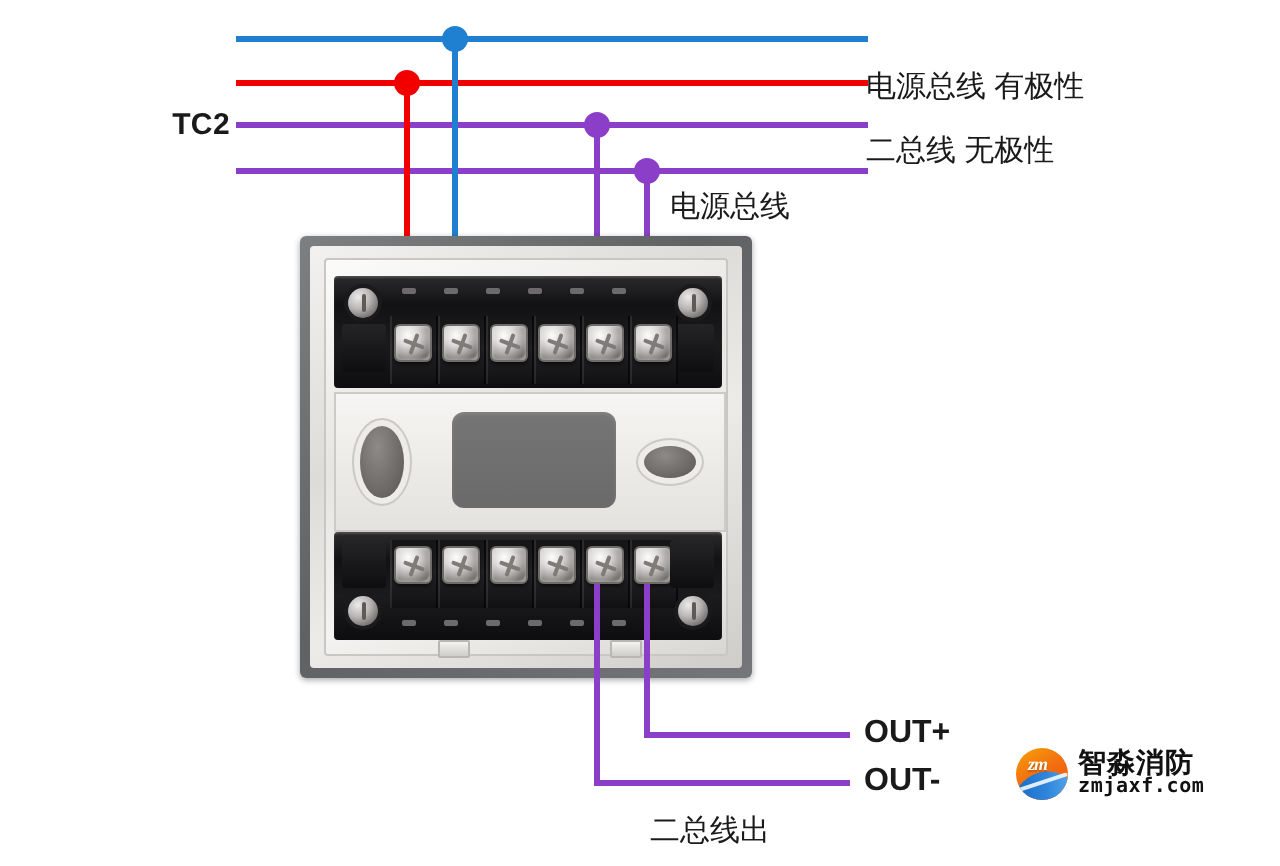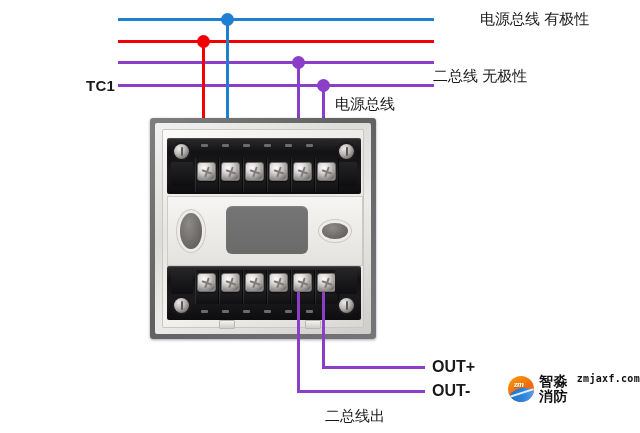--- a/index.html
+++ b/index.html
@@ -171,31 +171,31 @@
   }
   .logo-mark .swoosh::after{
     content:"";position:absolute;left:4px;top:4px;width:26px;height:2px;
     background:rgba(255,255,255,.85);transform:rotate(-6deg);border-radius:2px;
   }
   .logo-mark .zm{
     position:absolute;left:6px;top:3px;font-size:9px;font-weight:700;
     color:#ffffff;font-family:"Liberation Serif",serif;font-style:italic;
     letter-spacing:-.5px;text-shadow:0 1px 1px rgba(0,0,0,.25);
   }
-  .logo-text{display:flex;flex-direction:row;line-height:1.05;}
+  .logo-text{display:flex;flex-direction:column;line-height:1.05;}
   .logo-cn{font-size:14px;font-weight:700;color:#111;letter-spacing:.5px;}
   .logo-url{font-size:10px;font-weight:700;color:#111;letter-spacing:.3px;
             font-family:"DejaVu Sans Mono",monospace;}
 </style>
 </head>
 <body>
 
 <div id="stage">
 
-  <div class="wlabel" style="left:20px;top:78px;width:95px;">TC1</div>
+  <div class="wlabel" style="left:20px;top:55px;width:95px;">TC2</div>
 
   <div class="wire hwire" style="left:118px;top:18px;width:307px;background:#1f7fd0;"></div>
 
   <div class="wire hwire" style="left:118px;top:40px;width:307px;background:#f20000;"></div>
 
   <div class="wire hwire" style="left:118px;top:61px;width:307px;background:#8b3fc8;"></div>
 
   <div class="wire hwire" style="left:118px;top:84px;width:307px;background:#8b3fc8;"></div>
 
   <div class="wire vwire" style="left:202px;top:41px;height:144px;background:#f20000;"></div>
@@ -209,21 +209,21 @@
   <div class="dot" style="left:197px;top:35px;width:13px;height:13px;background:#f20000;"></div>
   <div class="dot" style="left:221px;top:13px;width:13px;height:13px;background:#1f7fd0;"></div>
   <div class="dot" style="left:292px;top:56px;width:13px;height:13px;background:#8b3fc8;"></div>
   <div class="dot" style="left:317px;top:79px;width:13px;height:13px;background:#8b3fc8;"></div>
 
   <div class="legline" style="left:408px;top:18px;width:26px;background:#1f7fd0;"></div>
   <div class="legline" style="left:408px;top:40px;width:26px;background:#f20000;"></div>
   <div class="legline" style="left:408px;top:61px;width:26px;background:#8b3fc8;"></div>
   <div class="legline" style="left:408px;top:84px;width:26px;background:#8b3fc8;"></div>
 
-  <div class="leglabel" style="left:433px;top:11px;margin-left:47px;">电源总线 有极性</div>
+  <div class="leglabel" style="left:433px;top:36px;">电源总线 有极性</div>
   <div class="leglabel" style="left:433px;top:68px;">二总线 无极性</div>
 
   <div class="cncap" style="left:335px;top:96px;">电源总线</div>
 
   <div id="device" style="left:150px;top:118px;width:226px;height:221px;">
 
     <div class="dev-frame"></div>
     <div class="dev-bezel"></div>
     <div class="dev-inner">
 

